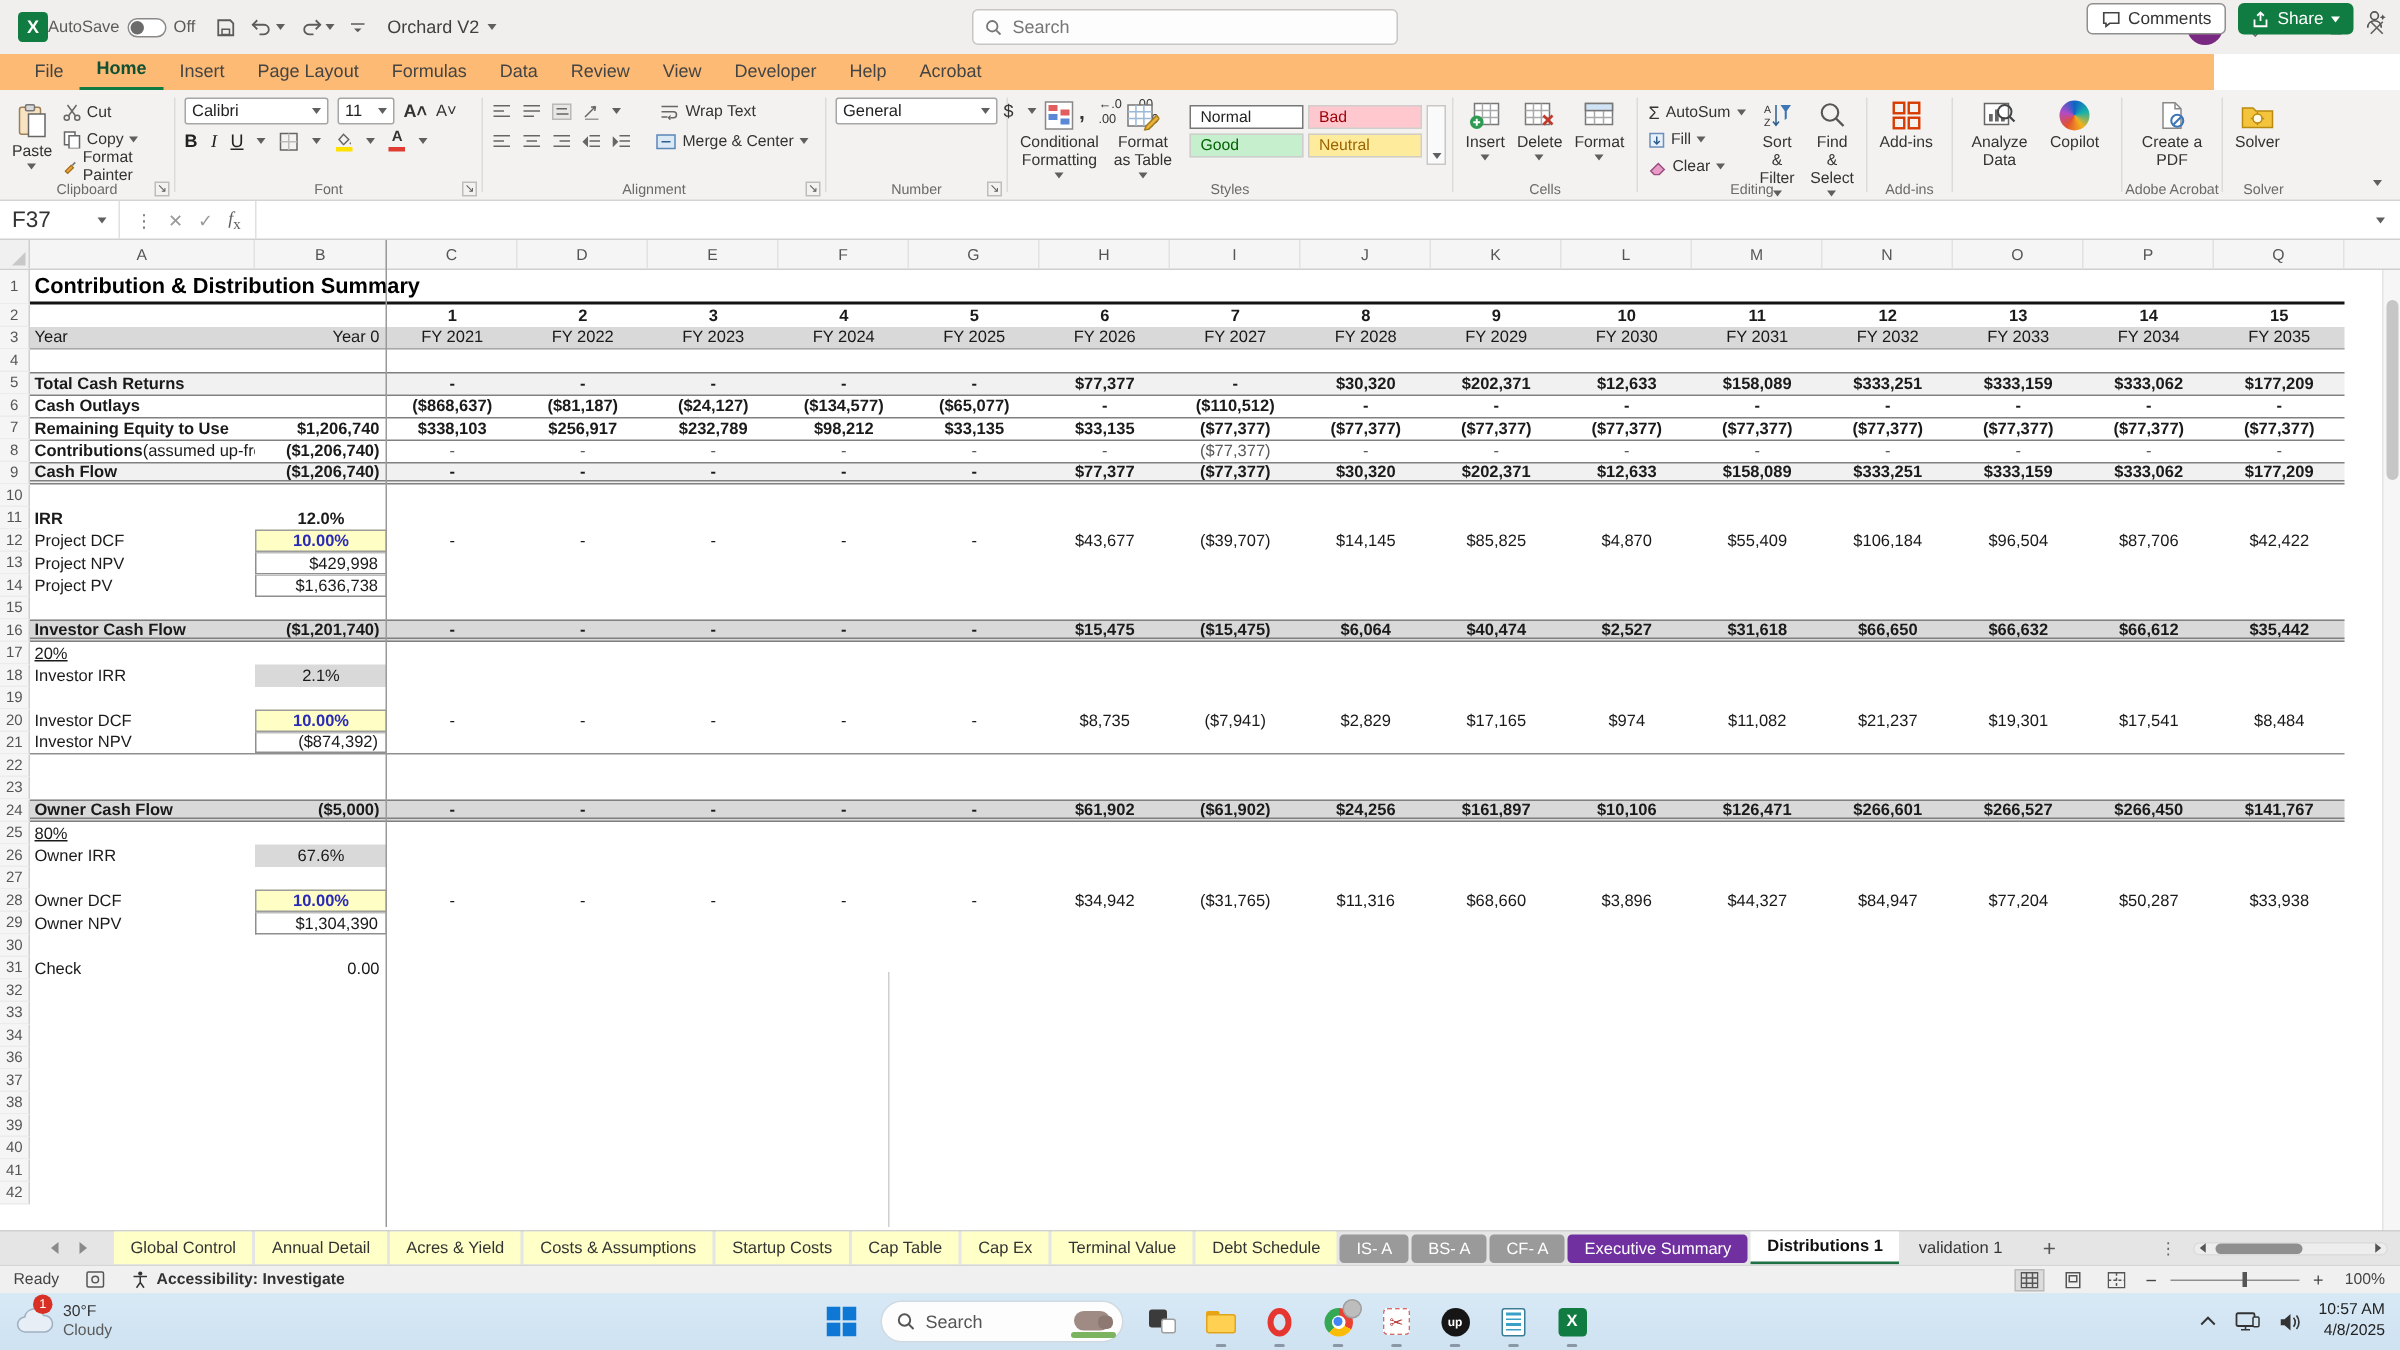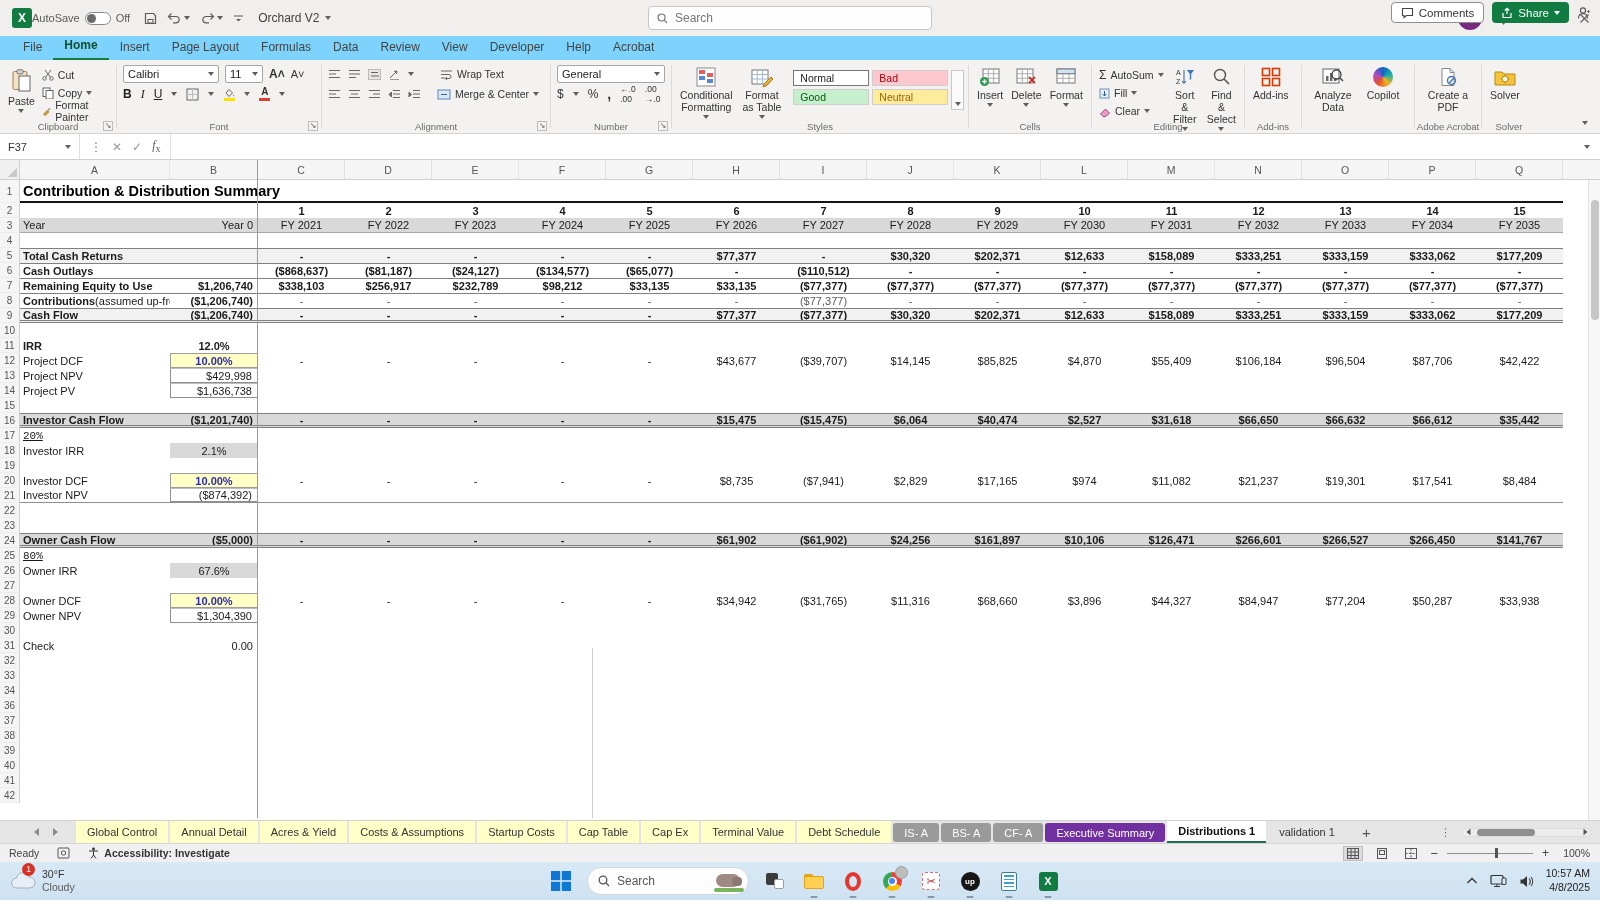--- a/index.html
+++ b/index.html
@@ -23,21 +23,21 @@
   .car { width:0; height:0; border-left:3px solid transparent; border-right:3px solid transparent; border-top:4px solid #5f5f5f; display:inline-block; }
   .doc-title { font-size:12px; color:#404040; margin-left:14px; display:flex; align-items:center; gap:5px;}
   #tb-search { position:absolute; left:648px; top:6px; width:284px; height:24px; border:1px solid #c8c6c4;
     background:#fdfdfd; border-radius:4px; display:flex; align-items:center; padding:0 8px; gap:7px; color:#767676; font-size:12px;}
   #tb-right { position:absolute; right:10px; top:0; height:36px; display:flex; align-items:center; gap:16px; }
   .avatar { width:24px; height:24px; border-radius:50%; background:#7a2982; color:#fff; font-size:9px; font-weight:bold;
     display:flex; align-items:center; justify-content:center; }
   .winbtn { color:#5f5f5f; display:flex; align-items:center; }
 
   
-  #ribbontabs { position:absolute; top:36px; left:0; width:1600px; height:24px; background:#7dd3fc;
+  #ribbontabs { position:absolute; top:36px; left:0; width:1476px; height:24px; background:#fdba74;
     display:flex; align-items:flex-end; padding-left:12px;text-align:center; }
   .rtab { font-size:12px; color:#444; padding:4px 11px 6px; cursor:default; }
   .rtab.active { color:#0f5132; font-weight:bold; border-bottom:2.5px solid #107c41; }
   #tabs-right { position:absolute; right:8px; top:2px; display:flex; align-items:center; gap:8px; }
   .comments-btn { border:1px solid #8f8f8f; border-radius:4px; background:#fff; height:21px;
     display:flex; align-items:center; gap:5px; padding:0 9px; font-size:11.5px; color:#333; }
   .share-btn { background:#107c41; color:#fff; border-radius:4px; height:21px;
     display:flex; align-items:center; gap:5px; padding:0 9px; font-size:11.5px; }
   .share-btn .car { border-top-color:#fff; }
 
@@ -61,41 +61,41 @@
   .stylecell { width:76px; height:16px; font-size:10.5px; display:flex; align-items:center; padding:0 6px; border:1px solid #d0cecc; background:#fff;}
   .st-normal { border:1.5px solid #777; }
   .st-bad { background:#ffc7ce; color:#9c0006; }
   .st-good { background:#c6efce; color:#006100; }
   .st-neutral { background:#ffeb9c; color:#9c6500; }
 
   
   #formulabar { position:absolute; top:134px; left:0; width:1600px; height:26px; background:#fff;
     border-bottom:1px solid #d0d0d0; display:flex; align-items:center; }
   #namebox { width:80px; height:100%; display:flex; align-items:center; justify-content:space-between;
-    padding:0 8px; font-size:11px; color:#333; border-right:1px solid #e0e0e0;}
+    padding:0 8px; font-size:15px; color:#333; border-right:1px solid #e0e0e0;}
   .fbtns { display:flex; align-items:center; gap:10px; padding:0 10px; color:#9a9a9a; font-size:12px; border-right:1px solid #e0e0e0; height:100%;}
   .fx { color:#5f5f5f; font-size:12px; font-family:"Liberation Serif",serif; }
   #formula-input { flex:1; height:100%; }
 
   
   #sheet { position:absolute; top:160px; left:0; width:1600px; height:660px; background:#fff; overflow:hidden;}
   #colheaders { display:flex; height:20px; background:#f5f5f5; border-bottom:1px solid #cfcfcf; }
   .corner { width:20px; height:100%; border-right:1px solid #cfcfcf; background:#f0f0f0; position:relative;}
   .corner:after { content:""; position:absolute; right:2px; bottom:2px; border-left:9px solid transparent; border-bottom:9px solid #c8c8c8;}
   .colhdr { height:100%; font-size:10.5px; color:#555; display:flex; align-items:center; justify-content:center; border-right:1px solid #e2e2e2;}
   .grow { display:flex; width:1563px; }
   .rowhdr { width:20px; font-size:10px; color:#555; background:#f5f5f5; border-right:1px solid #cfcfcf;
     border-bottom:1px solid #ececec; display:flex; align-items:center; justify-content:center; flex:none;}
   .rowc { display:flex; width:1543px; flex:none; }
   .cell { height:100%; font-size:11px; color:#1a1a1a; display:flex; align-items:center; overflow:hidden; white-space:nowrap; flex:none;}
   .ca { width:150px; padding-left:3px; }
   .cb { width:88px; justify-content:flex-end; padding-right:5px; }
   .cd { width:87px; justify-content:center; }
   .cell.b, .lab.b { font-weight:bold; }
-  .lab.u { text-decoration:underline;font-family:Liberation Mono, monospace; }
+  .lab.u { text-decoration:underline; }
   .lab.title { font-weight:bold; font-size:14.5px; color:#000; }
   .cell.mut { color:#595959; }
   .cb.ctr { justify-content:center; padding-right:0; }
   .cb.yellow { background:#ffffc5; border:1px solid #9d9d9d; color:#2a2ab8; justify-content:center; padding-right:0; font-weight:bold;}
   .cb.box { background:#fff; border:1px solid #8f8f8f; border-top-color:#bdbdbd; }
   .cb.grayc { background:#d9d9d9; }
   .r1 .cell { overflow:visible; }
   .r1 .rowc { border-bottom:2.5px solid #141414; align-items:flex-end; }
   .r3 .rowc { background:#d9d9d9; border-bottom:1px solid #a8a8a8; }
   .tbl .rowc { border-top:1px solid #808080; }
@@ -431,21 +431,21 @@
           </svg>
         <span>Merge &amp; Center</span>
         <span class="car"></span>
       </div>
     </div>
     <div class="glabel">Alignment</div>
     <div class="launcher">↘</div>
   </div>
   <div class="gsep"></div>
 
-  <div class="group" style="width:120px; flex-direction:column">
+  <div class="group" style="width:120px; flex-direction:row">
     <div class="fmtrow">
       <div class="selbox" style="width:108px">
         <span>General</span>
         <span class="car"></span>
       </div>
     </div>
     <div class="fmtrow" style="gap:9px">
       <span style="font-size:12px;color:#333">$</span>
       <span class="car"></span>
       <span style="font-size:12px;color:#333">%</span>

